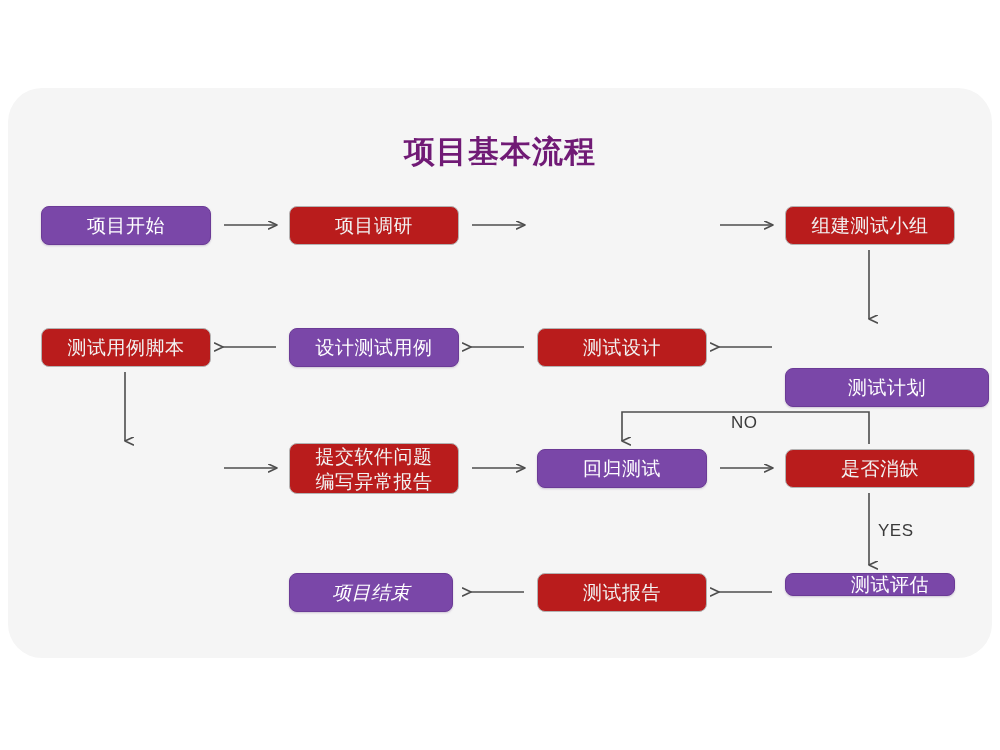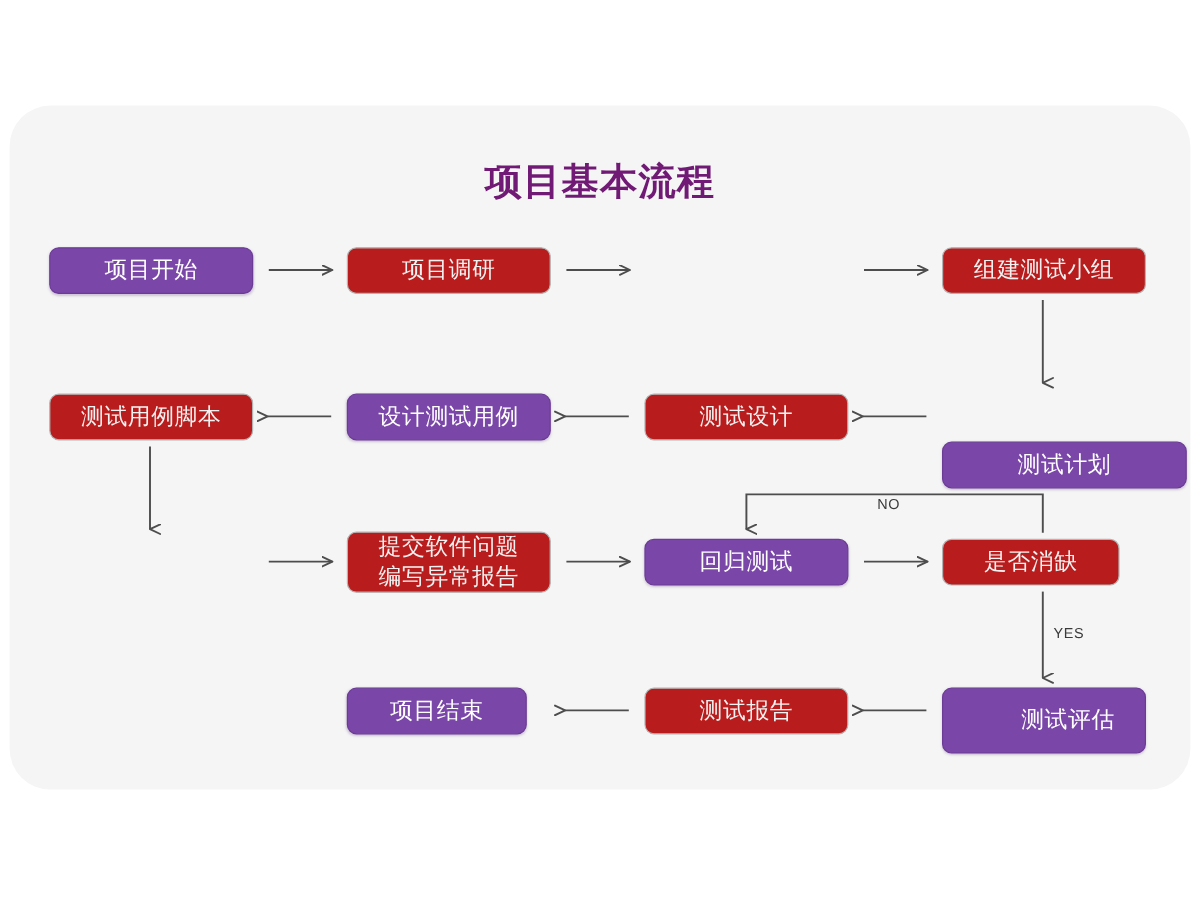--- a/index.html
+++ b/index.html
@@ -79,21 +79,21 @@
     position: absolute;
     left: 0;
     top: 0;
     width: 1000px;
     height: 750px;
     pointer-events: none;
   }
 
   .edge-label {
     position: absolute;
-    font-size: 12px;
+    font-size: 17px;
     color: #3a3a3a;
     letter-spacing: 0.5px;
     white-space: nowrap;
   }
 </style>
 </head>
 <body>
 
 <div id="canvas">
 
@@ -158,21 +158,21 @@
   <div class="node gray" style="left:537px; top:328px; width:170px; height:39px;">测试设计</div>
 
   <div class="node purple" style="left:785px; top:328px; width:204px; height:39px;margin-top:40px;">测试计划</div>
 
 
   <div class="node gray" style="left:289px; top:443px; width:170px; height:51px;">提交软件问题
 编写异常报告</div>
 
   <div class="node purple" style="left:537px; top:449px; width:170px; height:39px;">回归测试</div>
 
-  <div class="node gray" style="left:785px; top:449px; width:148px; height:39px;">是否消缺</div>
+  <div class="node gray" style="left:785px; top:449px; width:190px; height:39px;">是否消缺</div>
 
-  <div class="node purple" style="left:289px; top:573px; width:150px; height:39px;">项目结束</div>
+  <div class="node purple" style="left:289px; top:573px; width:164px; height:39px;font-style:italic;">项目结束</div>
 
   <div class="node gray" style="left:537px; top:573px; width:170px; height:39px;">测试报告</div>
 
-  <div class="node purple" style="left:785px; top:573px; width:170px; height:55px;padding-left:40px;">测试评估</div>
+  <div class="node purple" style="left:785px; top:573px; width:170px; height:23px;padding-left:40px;">测试评估</div>
 
 </div>
 
 </body></html>

